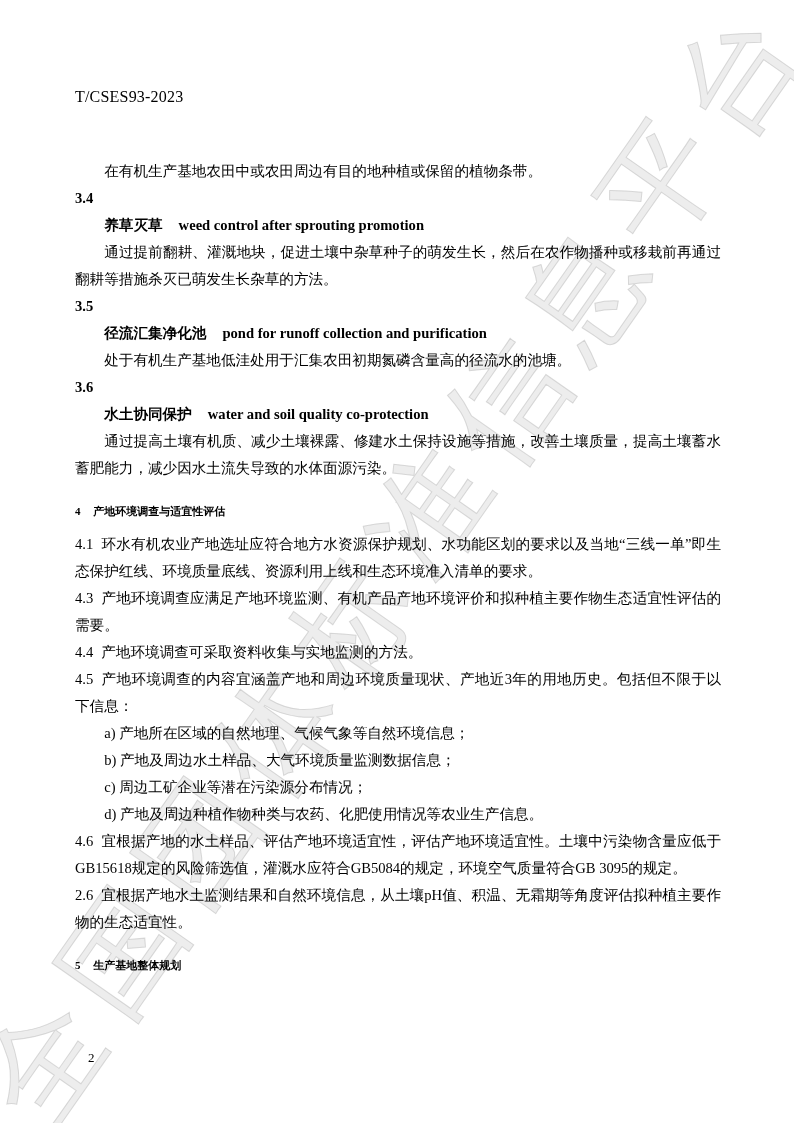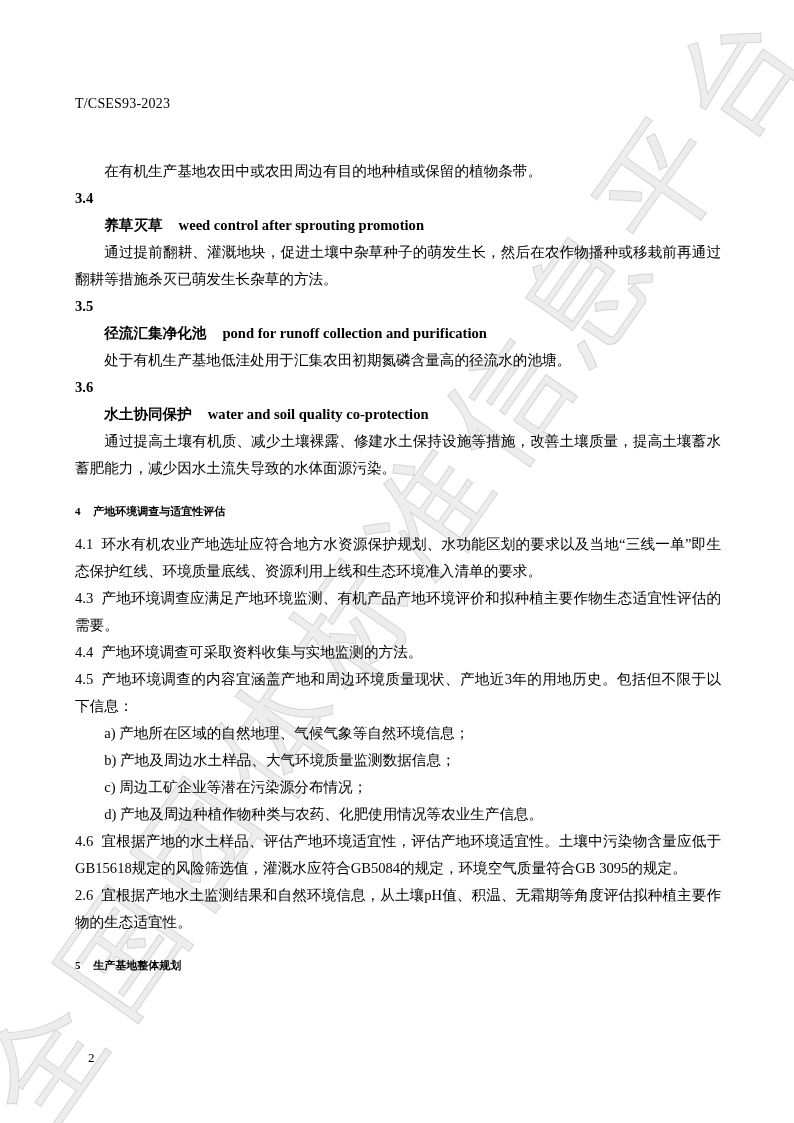--- a/index.html
+++ b/index.html
@@ -22,22 +22,22 @@
     font-size: 118px;
     letter-spacing: 16px;
     white-space: nowrap;
     color: rgba(195,195,195,0.30);
     -webkit-text-stroke: 1px rgba(178,178,178,0.45);
     pointer-events: none;
     z-index: 0;
   }
   .doc-header {
     position: absolute;
-    top: 96px; left: 75px;
-    font-size: 14px;
+    top: 88px; left: 75px;
+    font-size: 16px;
     letter-spacing: 0.2px;
     z-index: 1;
   }
   .content {
     position: absolute;
     top: 158px; left: 75px;
     width: 646px;
     font-size: 14.6px;
     line-height: 27px;
     text-align: justify;

